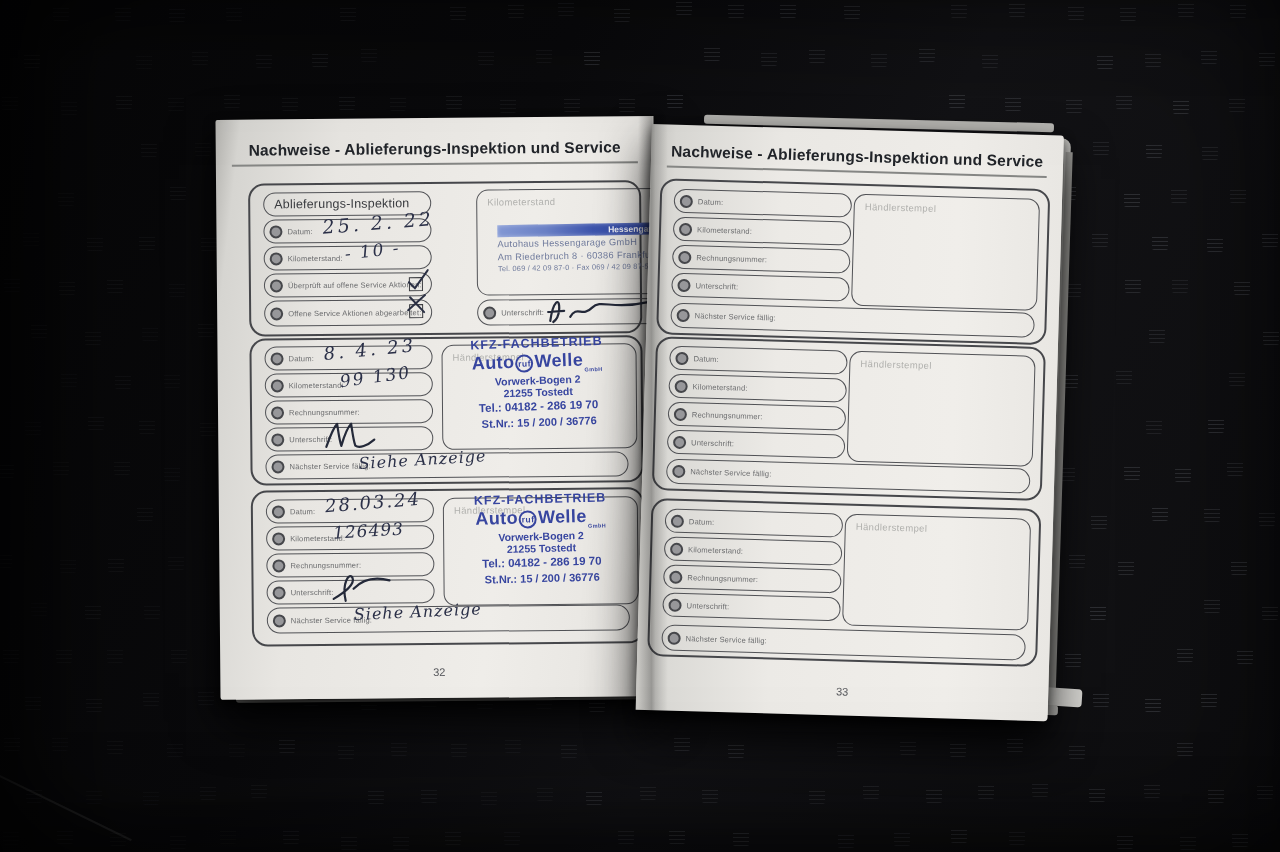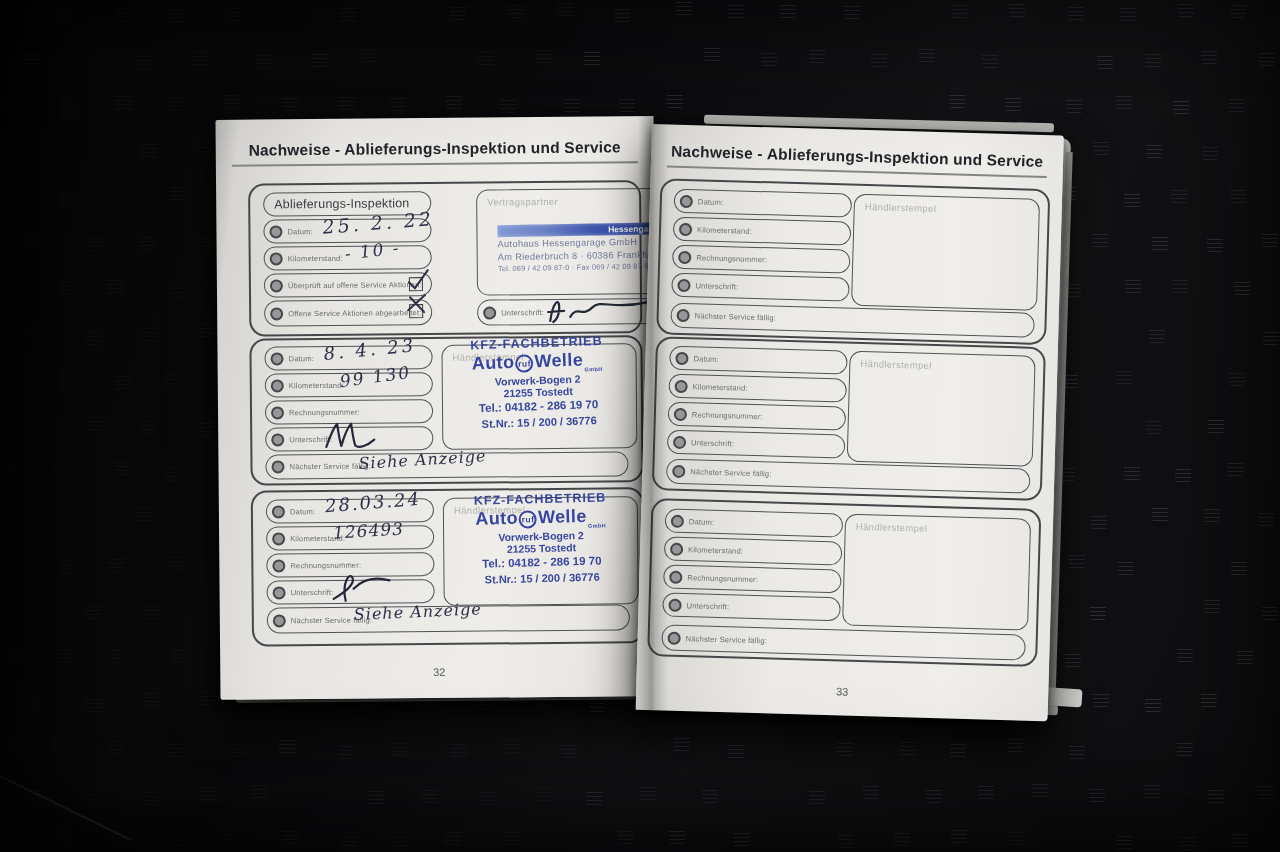--- a/index.html
+++ b/index.html
@@ -495,21 +495,21 @@
       <div class="cap" style="left:13px;top:115px;width:168px;height:26px;">
         <span class="bullet"></span>
         <span class="lbl">Offene Service Aktionen abgearbeitet:</span>
         <span class="chk"></span>
         <svg class="tick" viewBox="0 0 26 26">
             <path d="M5 18 L22 3 M7 5 L21 20"></path>
           </svg>
       </div>
 
       <div class="dealer" style="left:226px;top:6px;width:193px;height:104px;">
-        <span class="faint">Vertragspartner</span>
+        <span class="faint">Kilometerstand</span>
         <div class="hg">
           <div class="hg-banner">
             <span class="hg-banner-label">Hessengarage</span>
           </div>
           <div class="hg-line">Autohaus Hessengarage GmbH</div>
           <div class="hg-line">Am Riederbruch 8 · 60386 Frankfurt</div>
           <div class="hg-line hg-line3">Tel. 069 / 42 09 87-0 · Fax 069 / 42 09 87-59</div>
         </div>
       </div>
       <div class="cap" style="left:226px;top:116px;width:193px;height:26px;">

